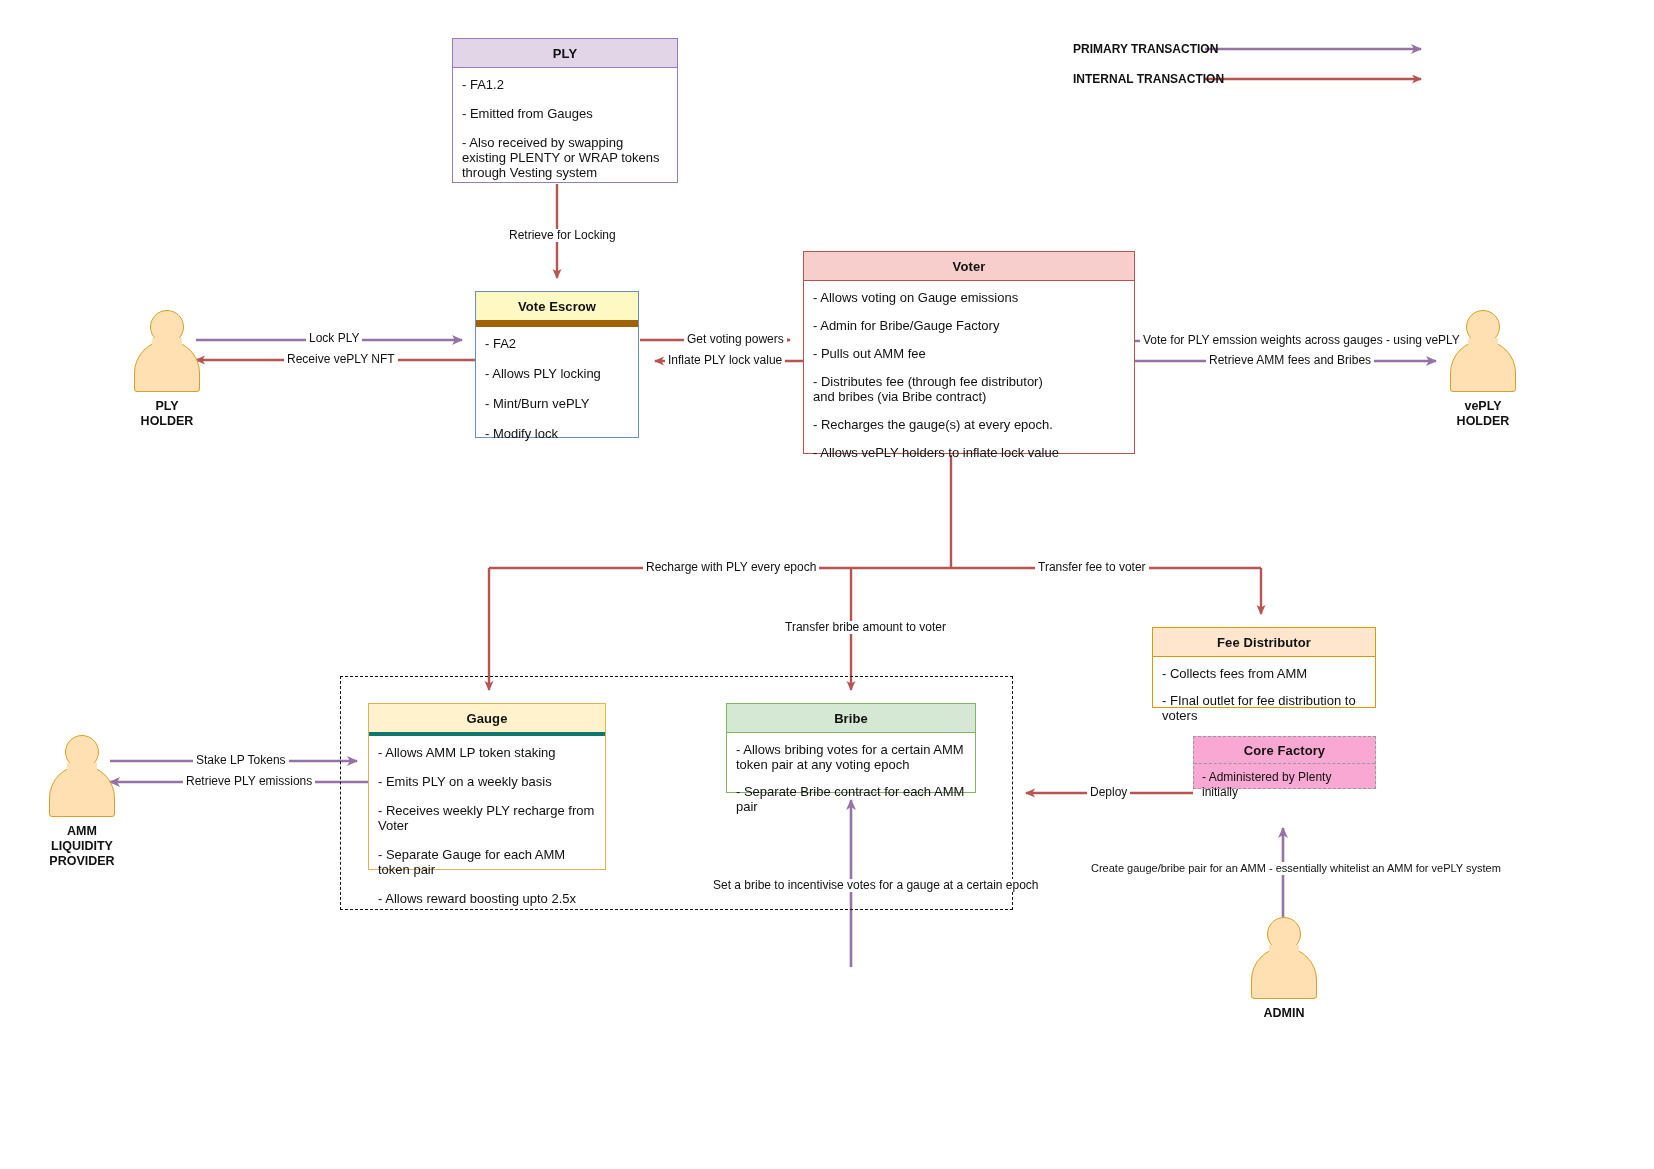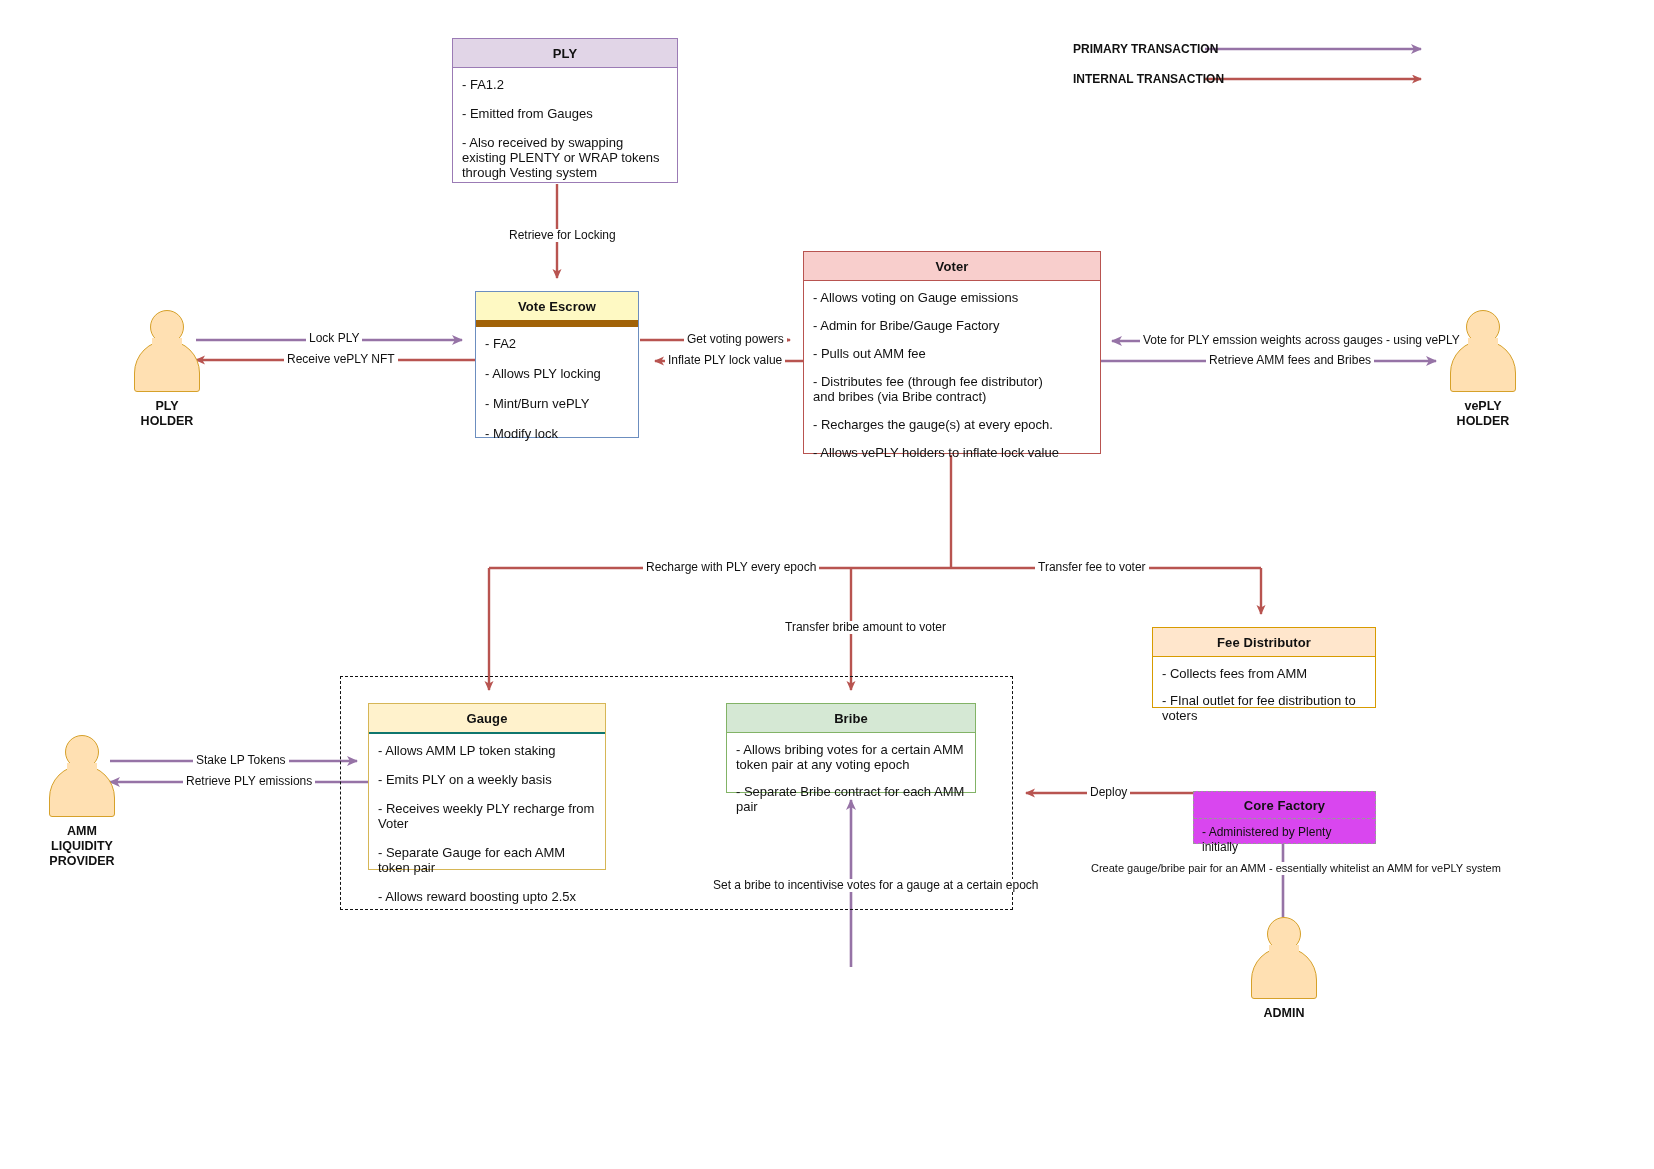--- a/index.html
+++ b/index.html
@@ -49,43 +49,43 @@
   
   #ply { left: 452px; top: 38px; width: 226px; height: 145px; border-color: #9b7bb5; }
   #ply .hdr { background: #e1d5e7; border-bottom: 1px solid #9b7bb5; }
 
   
   #voteescrow { left: 475px; top: 291px; width: 164px; height: 147px; border-color: #6c8ebf; }
   #voteescrow .hdr { background: #fef9c3; border-bottom: 7px solid #a16207; }
   #voteescrow .body .li { margin-bottom: 15px; }
 
   
-  #voter { left: 803px; top: 251px; width: 298px; height: 203px; border-color: #b85450; }
+  #voter { left: 803px; top: 251px; width: 332px; height: 203px; border-color: #b85450; }
   #voter .hdr { background: #f8cecc; border-bottom: 1px solid #b85450; }
   #voter .body .li { margin-bottom: 13px; }
 
   
   #gauge { left: 368px; top: 703px; width: 238px; height: 167px; border-color: #d6b656; }
-  #gauge .hdr { background: #fff2cc; border-bottom: 2px solid #0f766e; }
+  #gauge .hdr { background: #fff2cc; border-bottom: 4px solid #0f766e; }
   #gauge .body .li { margin-bottom: 14px; }
 
   
   #bribe { left: 726px; top: 703px; width: 250px; height: 90px; border-color: #82b366; }
   #bribe .hdr { background: #d5e8d4; border-bottom: 1px solid #82b366; }
   #bribe .body .li { margin-bottom: 12px; }
 
   
   #feedist { left: 1152px; top: 627px; width: 224px; height: 81px; border-color: #d79b00; }
   #feedist .hdr { background: #ffe6cc; border-bottom: 1px solid #d79b00; }
   #feedist .body .li { margin-bottom: 12px; }
 
   
   #corefactory {
-    left: 1193px; top: 791px; width: 183px; height: 53px;
-    border: 1px dashed #999; background: #d946ef;
+    left: 1193px; top: 736px; width: 183px; height: 53px;
+    border: 1px dashed #999; background: #f9a8d4;
   }
   #corefactory .hdr { border-bottom: 1px dashed #999; padding: 6px 4px 5px; }
   #corefactory .body { padding: 6px 8px; }
   #corefactory .body .li { font-size: 12px; }
 
   
   #group-box {
     position: absolute;
     left: 340px; top: 676px; width: 673px; height: 234px;
     border: 1.5px dashed #111;

